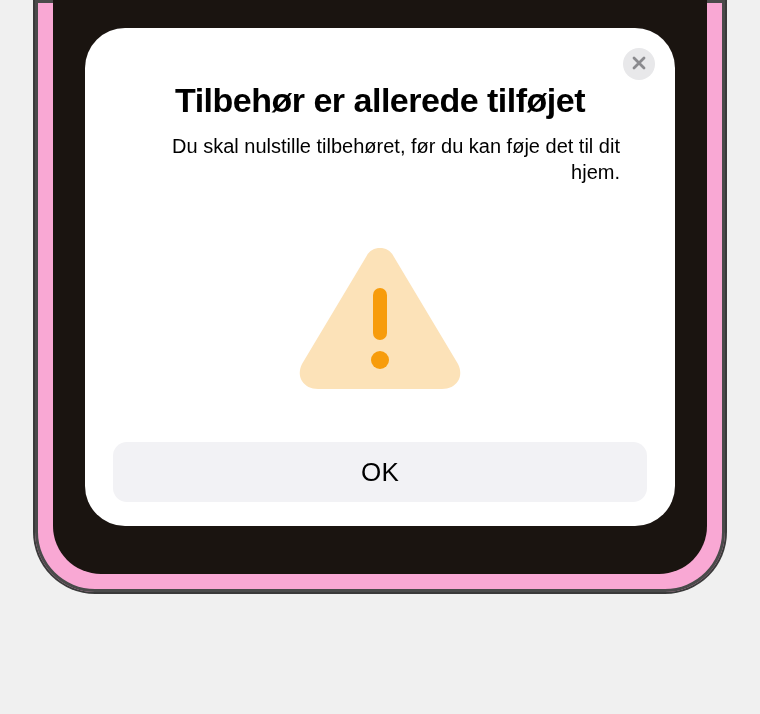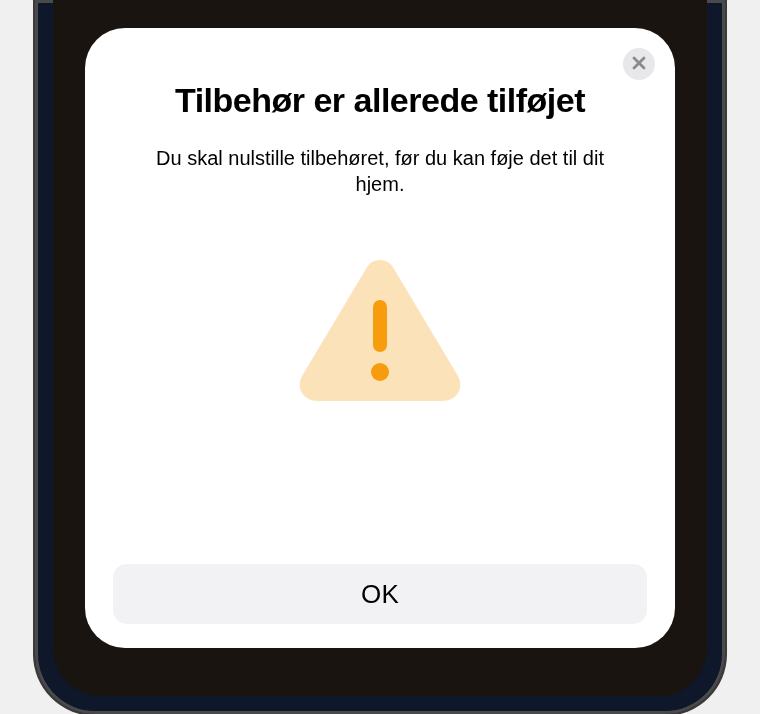--- a/index.html
+++ b/index.html
@@ -14,22 +14,22 @@
       background: #f0f0f0;
       font-family: -apple-system, BlinkMacSystemFont, "Helvetica Neue", sans-serif;
       display: flex;
       justify-content: center;
       align-items: flex-start;
       overflow: hidden;
     }
     
     .phone-frame {
       width: 690px;
-      height: 714px;
-      background: #0f172a;
+      height: 592px;
+      background: #f9a8d4;
       border-radius: 0 0 60px 60px;
       padding: 0 18px 18px 18px;
       position: relative;
       margin-top: 0;
       box-shadow: 0 0 0 2px #3a3a3a, inset 0 0 0 3px #4a4a4a;
     }
     
     .phone-screen {
       width: 100%;
       height: 100%;
@@ -80,23 +80,23 @@
       text-align: center;
       line-height: 1.2;
       letter-spacing: -0.5px;
       margin-top: 12px;
     }
     
     .dialog-subtitle {
       font-size: 20px;
       font-weight: 400;
       color: #000;
-      text-align: center;
+      text-align: right;
       line-height: 1.3;
-      margin-top: 24px;
+      margin-top: 12px;
       max-width: 480px;
     }
     
     .warning-icon {
       margin-top: 55px;
       width: 170px;
       height: 150px;
     }
     
     .ok-button {

